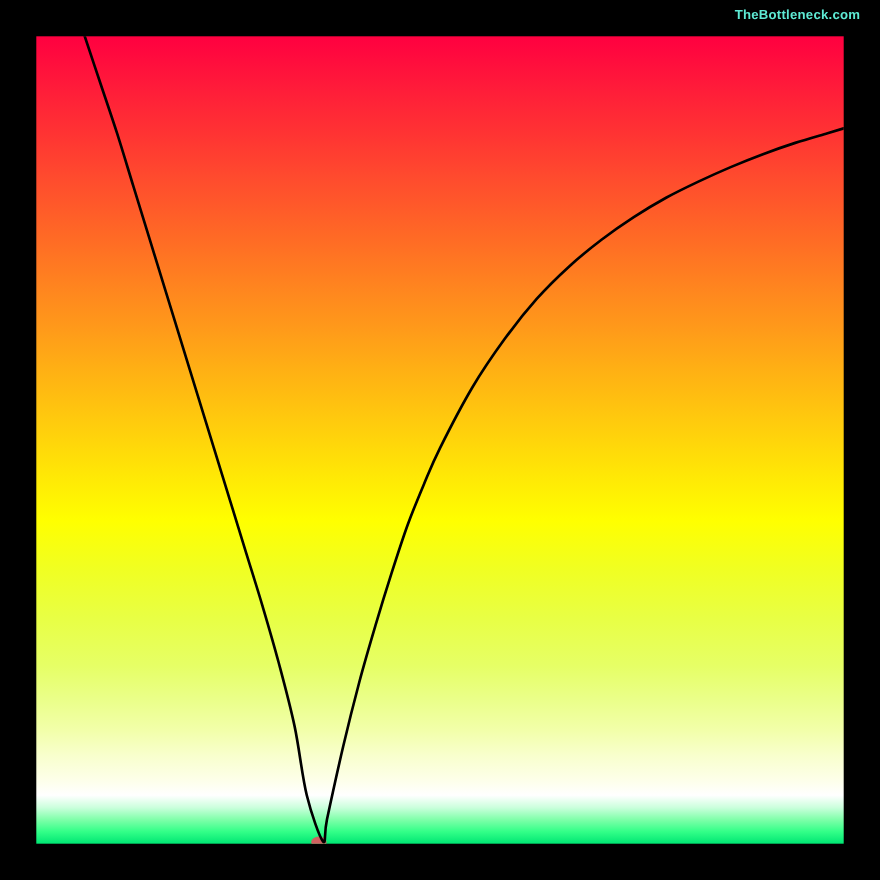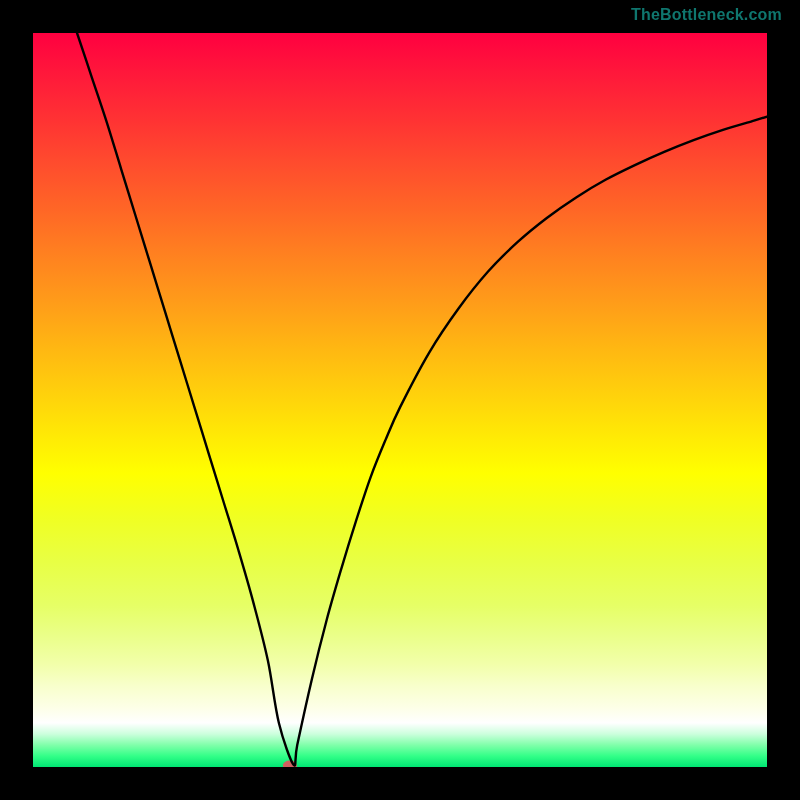--- a/index.html
+++ b/index.html
@@ -48,22 +48,22 @@
       #ccffdd 95.5%,
       #80ffaa 97%,
       #33ff88 98.5%,
       #00e673 100%
     );
   }
   .watermark {
     position: absolute;
     top: 6px;
     right: 18px;
-    color: #0f766e;
-    font-size: 16px;
+    color: #5eead4;
+    font-size: 12px;
     font-weight: 600;
     letter-spacing: 0.2px;
     user-select: none;
   }
   svg.curve {
     position: absolute;
     left: 0;
     top: 0;
     width: 734px;
     height: 734px;

